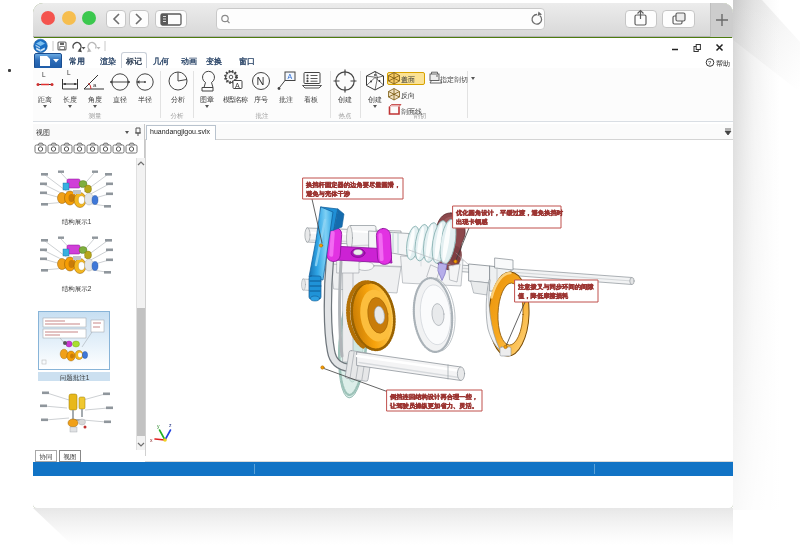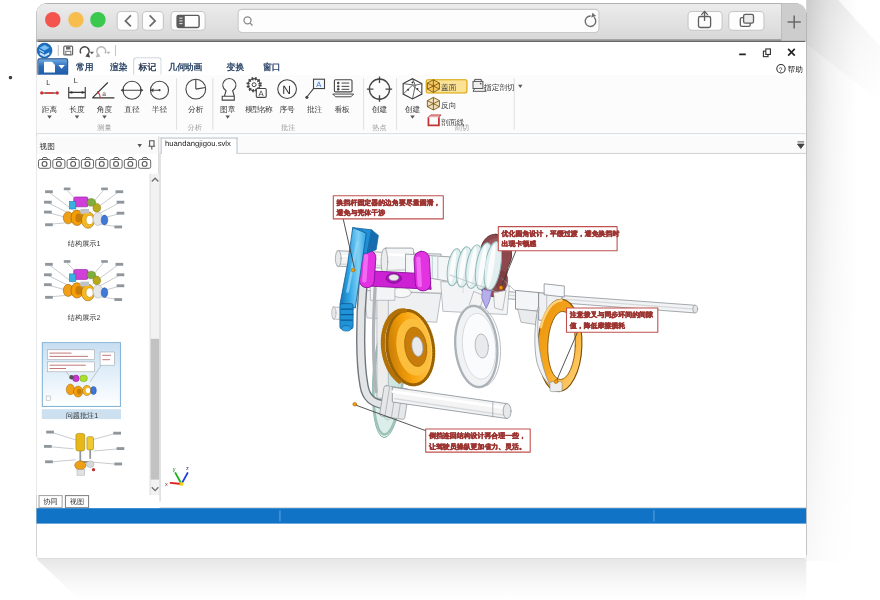--- a/index.html
+++ b/index.html
@@ -1,19 +1,19 @@
 <!DOCTYPE html>
 <html><head><meta charset="utf-8"><style>
 *{margin:0;padding:0;box-sizing:border-box}
 html,body{width:800px;height:545px;background:#fff;overflow:hidden;
  font-family:"Liberation Sans",sans-serif;-webkit-font-smoothing:antialiased}
 #stage{position:relative;width:800px;height:545px}
 .abs{position:absolute}
 #win{position:absolute;left:33px;top:3px;width:700px;height:505px;
- border-radius:10px 10px 4px 4px;background:#404040;overflow:hidden;
+ border-radius:10px 10px 4px 4px;background:#4d7c0f;overflow:hidden;
  box-shadow:inset 1px 0 0 #d8d8d8,inset -1px 0 0 #d8d8d8,inset 0 -1px 0 #d8d8d8}
 
 #mactop{position:absolute;left:0;top:0;width:700px;height:34px;
  background:linear-gradient(#ececec,#d8d8d8);border-bottom:1px solid #b4b4b4}
 .light{position:absolute;top:8px;width:14px;height:14px;border-radius:50%}
 .mbtn{position:absolute;top:7px;height:18px;background:#fdfdfd;border:1px solid #c6c6c6;border-radius:4px}
 #search{position:absolute;left:183px;top:5px;width:329px;height:22px;background:#fdfdfd;border:1px solid #c9c9c9;border-radius:4px}
 #plus{position:absolute;left:677px;top:0;width:23px;height:34px;background:#cdcdcd;border-left:1px solid #bebebe;border-radius:0 10px 0 0}
 
 #app{position:absolute;left:0;top:35px;width:700px;height:470px;background:#fff}
@@ -130,21 +130,21 @@
   <div class="abs" style="left:88px;top:14px;width:26px;height:16px;background:#fff;border:1px solid #c9cfd8;border-bottom:none;border-radius:3px 3px 0 0"></div>
   <div class="abs" style="left:1px;top:15px;width:28px;height:16px;border-radius:2px;background:linear-gradient(#6aabe4,#2e6db8 45%,#1e5ca8);border:1px solid #1a4d8f"></div>
   <svg class="abs" style="left:6px;top:18px" width="20" height="11">
           <path d="M1 0 h7 l3 3 v7 h-10z" fill="#fff"></path>
           <path d="M14 3 l3 3.5 3 -3.5z" fill="#fff"></path>
         </svg>
   <span class="tab" style="left:36px">常用</span>
   <span class="tab" style="left:67px">渲染</span>
   <span class="tab" style="left:93px;color:#222">标记</span>
   <span class="tab" style="left:120px">几何</span>
-  <span class="tab" style="left:135px">动画</span>
+  <span class="tab" style="left:148px">动画</span>
   <span class="tab" style="left:173px">变换</span>
   <span class="tab" style="left:206px">窗口</span>
 
   <div id="ribbon">
    <div class="rsep" style="left:127px"></div>
    <div class="rsep" style="left:160px"></div>
    <div class="rsep" style="left:297px"></div>
    <div class="rsep" style="left:327px"></div>
    <div class="rsep" style="left:434px"></div>
    <svg class="abs" style="left:0;top:0" width="700" height="54" id="ricons">

